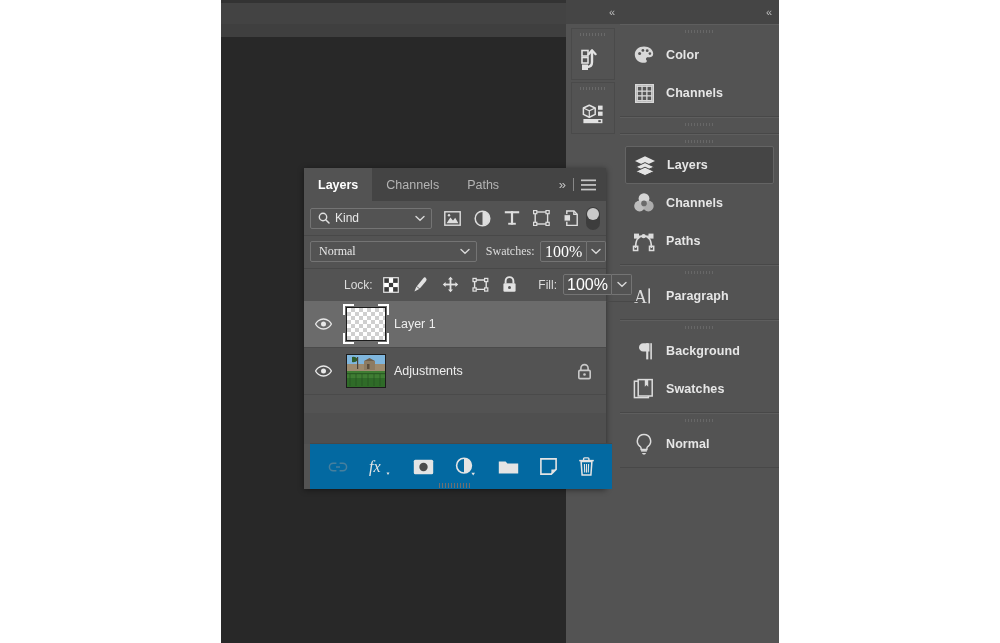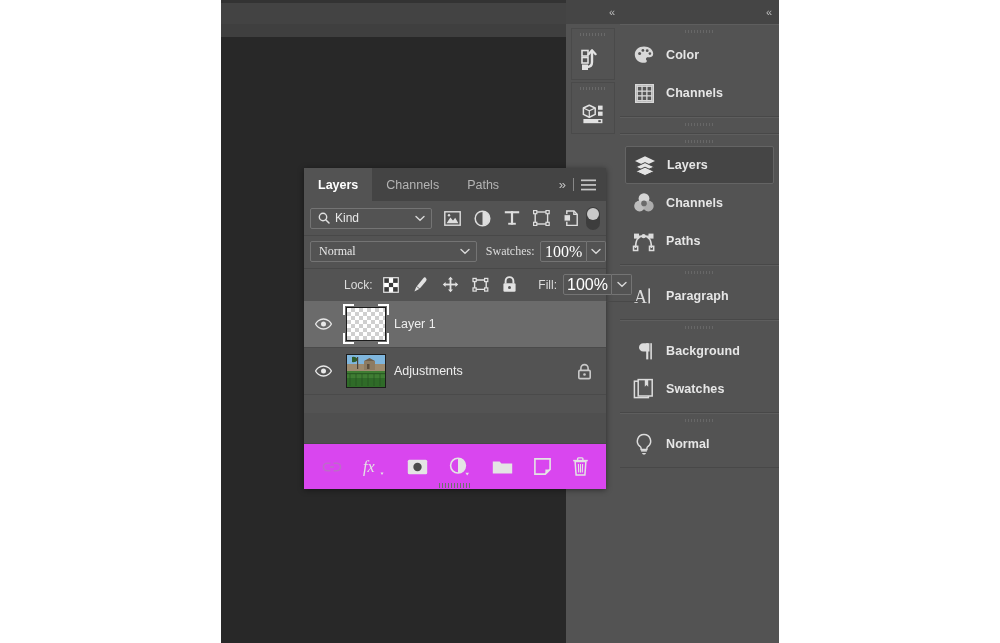--- a/index.html
+++ b/index.html
@@ -345,22 +345,22 @@
     margin-left: auto; margin-right: 14px;
     display: flex; align-items: center;
   }
   #layer-empty {
     position: absolute;
     left: 0; top: 245px; width: 100%; height: 31px;
     background: #4f4f4f;
   }
   #panel-footer {
     position: absolute;
-    left: 0; bottom: 0; width: 100%; height: 45px;
-    background: #d946ef;
+    left: 6px; bottom: 0; width: 100%; height: 45px;
+    background: #0369a1;
     border-top: 1px solid #484848;
     display: flex; align-items: center; justify-content: center;
     gap: 21px;
   }
   #panel-footer .fbtn { cursor: pointer; display: flex; align-items:center; }
   #panel-footer .fbtn.disabled { opacity: .45; cursor: default; }
   #panel-grip-bottom {
     position: absolute;
     left: 50%; transform: translateX(-50%);
     bottom: 1px;

